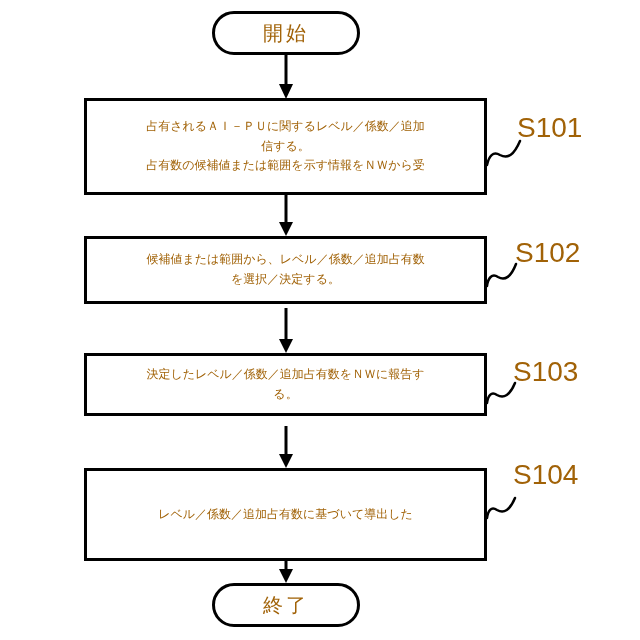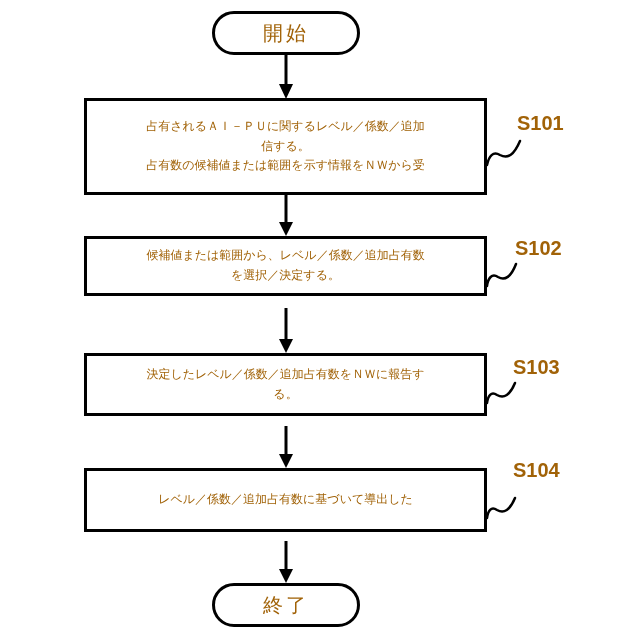--- a/index.html
+++ b/index.html
@@ -54,22 +54,22 @@
     justify-content: center;
   }
   .pline {
     font-size: 12px;
     line-height: 1.64;
     white-space: nowrap;
     text-align: center;
   }
   .step-label {
     position: absolute;
-    font-size: 20px;
-    font-weight: 700;
+    font-size: 28px;
+    font-weight: 400;
     white-space: nowrap;
   }
 </style>
 </head>
 <body>
 
 <div class="canvas">
 
   <svg class="layer" viewBox="0 0 640 640" aria-hidden="true">
 
@@ -101,33 +101,33 @@
     <span class="terminal-label">開始</span>
   </div>
 
   <div class="process" style="top:98px;height:97px;">
     <div class="pline">占有されるＡＩ－ＰＵに関するレベル／係数／追加</div>
     <div class="pline">信する。</div>
     <div class="pline">占有数の候補値または範囲を示す情報をＮＷから受</div>
   </div>
   <div class="step-label" style="left:517px;top:112px;">S101</div>
 
-  <div class="process" style="top:236px;height:60px;">
+  <div class="process" style="top:236px;height:68px;">
     <div class="pline">候補値または範囲から、レベル／係数／追加占有数</div>
     <div class="pline">を選択／決定する。</div>
   </div>
   <div class="step-label" style="left:515px;top:237px;">S102</div>
 
   <div class="process" style="top:353px;height:63px;">
     <div class="pline">決定したレベル／係数／追加占有数をＮＷに報告す</div>
     <div class="pline">る。</div>
   </div>
   <div class="step-label" style="left:513px;top:356px;">S103</div>
 
-  <div class="process" style="top:468px;height:64px;">
+  <div class="process" style="top:468px;height:93px;">
     <div class="pline">レベル／係数／追加占有数に基づいて導出した</div>
   </div>
   <div class="step-label" style="left:513px;top:459px;">S104</div>
 
   <div class="terminal" style="top:583px;">
     <span class="terminal-label">終了</span>
   </div>
 
 </div>
 

